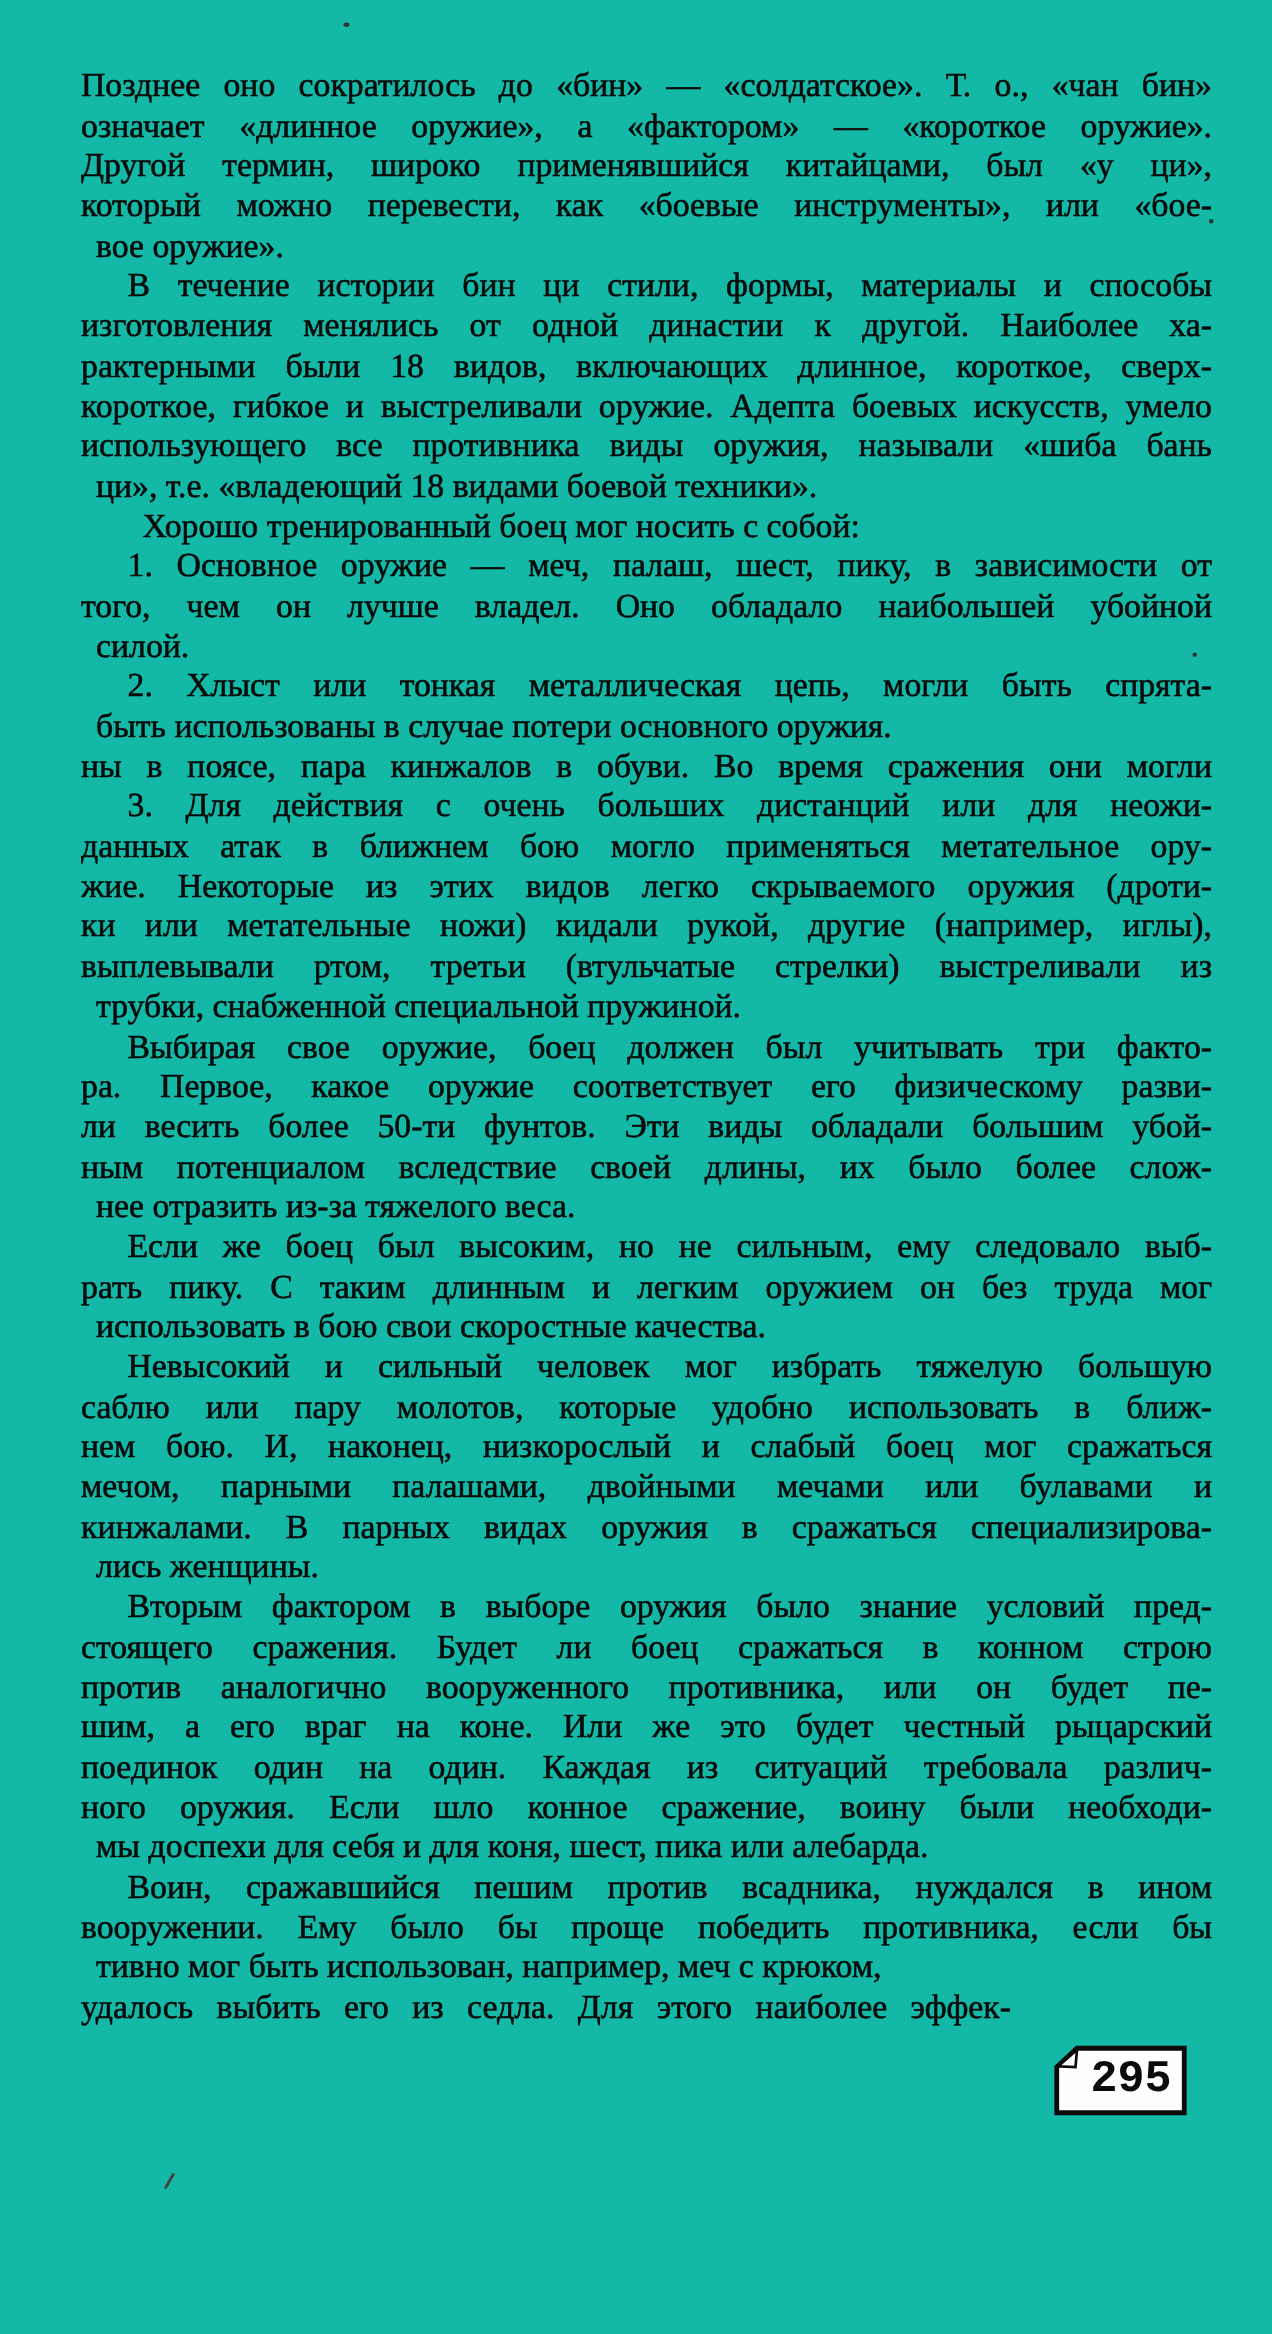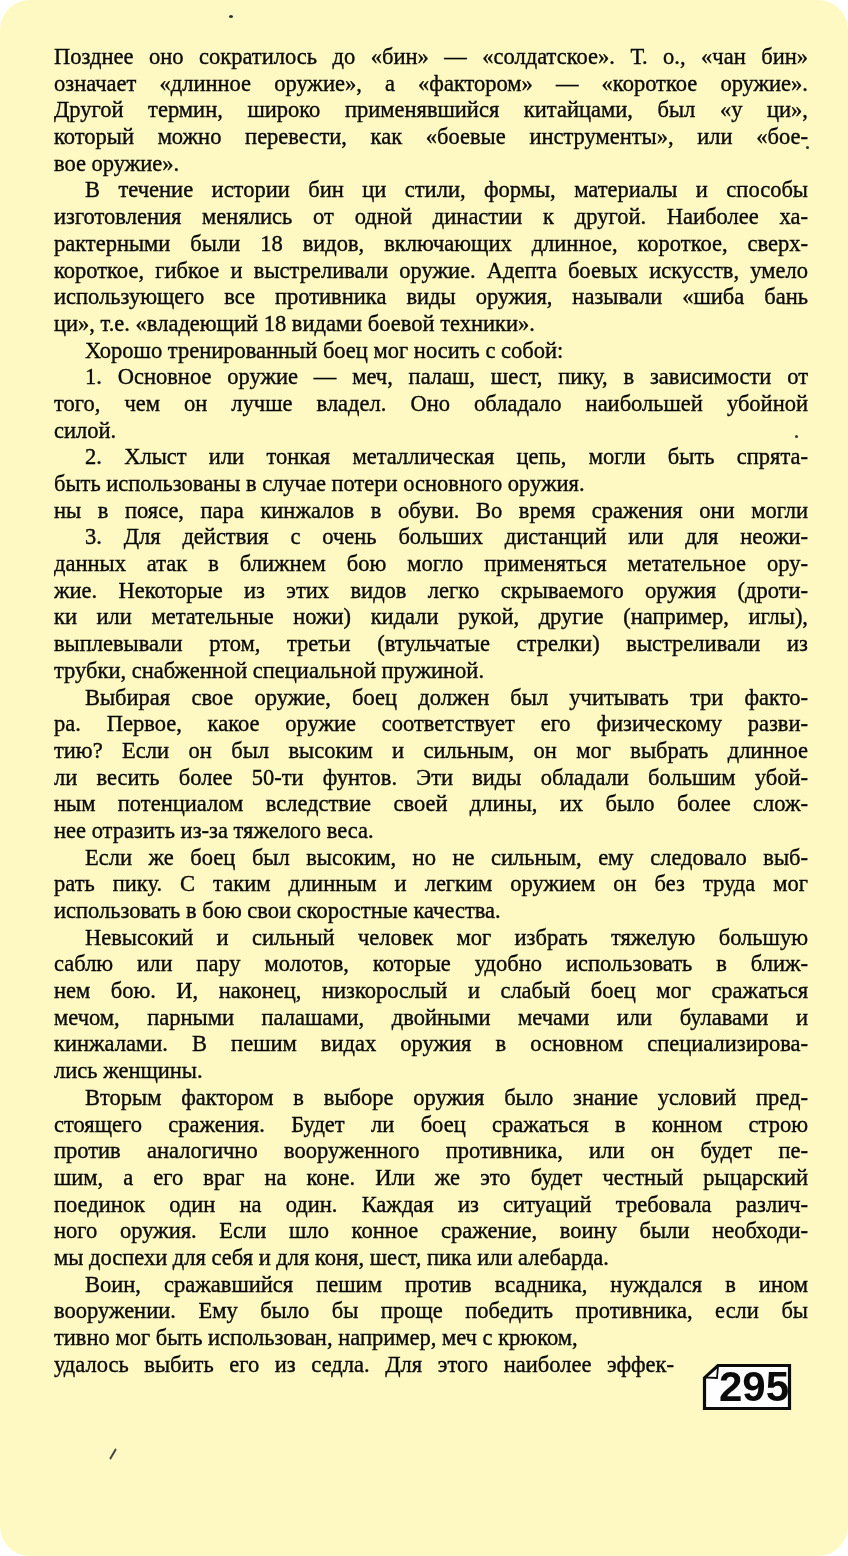--- a/index.html
+++ b/index.html
@@ -5,43 +5,43 @@
 <style>
   html, body {
     margin: 0;
     padding: 0;
     background: #ffffff;
   }
   .page {
     position: relative;
     width: 848px;
     height: 1556px;
-    background: #fef9c3;
+    background: #14b8a6;
     overflow: hidden;
     font-family: "Liberation Serif", "DejaVu Serif", serif;
     color: #0b0b0b;
-    border-radius: 30px;
   }
   .text-block {
     position: absolute;
     left: 54px;
     top: 44px;
     width: 754px;
     font-size: 22.5px;
     line-height: 26.7px;
     -webkit-text-stroke: 0.35px #000;
   }
   .line {
     text-align: justify;
     text-align-last: justify;
     height: 26.7px;
     overflow: hidden;
   }
   .line.para-end {
     text-align-last: left;
+    margin-left: 10px;
   }
   .line.indent {
     text-indent: 31px;
     font-family: Liberation Serif, serif;
   }
   .line.narrow {
     margin-right: 134px;
   }
   
   .page-number-box {
@@ -55,24 +55,24 @@
     position: absolute;
     left: 0;
     top: 0;
   }
   .page-number {
     position: absolute;
     left: 16px;
     top: 2px;
     width: 74px;
     text-align: center;
-    font-size: 42px;
+    font-size: 30px;
     font-weight: bold;
     line-height: 46px;
-    font-family: Liberation Sans, sans-serif;
+    font-family: Liberation Mono, monospace;
     color: #0b0b0b;
   }
   
   .speck {
     position: absolute;
     background: #333;
     border-radius: 50%;
   }
   .speck.s1 { left: 229px; top: 15px;  width: 4px; height: 3px; }
   .speck.s2 { left: 806px; top: 146px; width: 3px; height: 3px; }
@@ -111,32 +111,31 @@
       <div class="line para-end">быть использованы в случае потери основного оружия.</div>
       <div class="line">ны в поясе, пара кинжалов в обуви. Во время сражения они могли</div>
       <div class="line indent">3. Для действия с очень больших дистанций или для неожи-</div>
       <div class="line">данных атак в ближнем бою могло применяться метательное ору-</div>
       <div class="line">жие. Некоторые из этих видов легко скрываемого оружия (дроти-</div>
       <div class="line">ки или метательные ножи) кидали рукой, другие (например, иглы),</div>
       <div class="line">выплевывали ртом, третьи (втульчатые стрелки) выстреливали из</div>
       <div class="line para-end">трубки, снабженной специальной пружиной.</div>
       <div class="line indent">Выбирая свое оружие, боец должен был учитывать три факто-</div>
       <div class="line">ра. Первое, какое оружие соответствует его физическому разви-</div>
-      <div class="line">тию? Если он был высоким и сильным, он мог выбрать длинное</div>
       <div class="line">ли весить более 50-ти фунтов. Эти виды обладали большим убой-</div>
       <div class="line">ным потенциалом вследствие своей длины, их было более слож-</div>
       <div class="line para-end">нее отразить из-за тяжелого веса.</div>
       <div class="line indent">Если же боец был высоким, но не сильным, ему следовало выб-</div>
       <div class="line">рать пику. С таким длинным и легким оружием он без труда мог</div>
       <div class="line para-end">использовать в бою свои скоростные качества.</div>
       <div class="line indent">Невысокий и сильный человек мог избрать тяжелую большую</div>
       <div class="line">саблю или пару молотов, которые удобно использовать в ближ-</div>
       <div class="line">нем бою. И, наконец, низкорослый и слабый боец мог сражаться</div>
       <div class="line">мечом, парными палашами, двойными мечами или булавами и</div>
-      <div class="line">кинжалами. В пешим видах оружия в основном специализирова-</div>
+      <div class="line">кинжалами. В парных видах оружия в сражаться специализирова-</div>
       <div class="line para-end">лись женщины.</div>
       <div class="line indent">Вторым фактором в выборе оружия было знание условий пред-</div>
       <div class="line">стоящего сражения. Будет ли боец сражаться в конном строю</div>
       <div class="line">против аналогично вооруженного противника, или он будет пе-</div>
       <div class="line">шим, а его враг на коне. Или же это будет честный рыцарский</div>
       <div class="line">поединок один на один. Каждая из ситуаций требовала различ-</div>
       <div class="line">ного оружия. Если шло конное сражение, воину были необходи-</div>
       <div class="line para-end">мы доспехи для себя и для коня, шест, пика или алебарда.</div>
       <div class="line indent">Воин, сражавшийся пешим против всадника, нуждался в ином</div>
       <div class="line">вооружении. Ему было бы проще победить противника, если бы</div>

